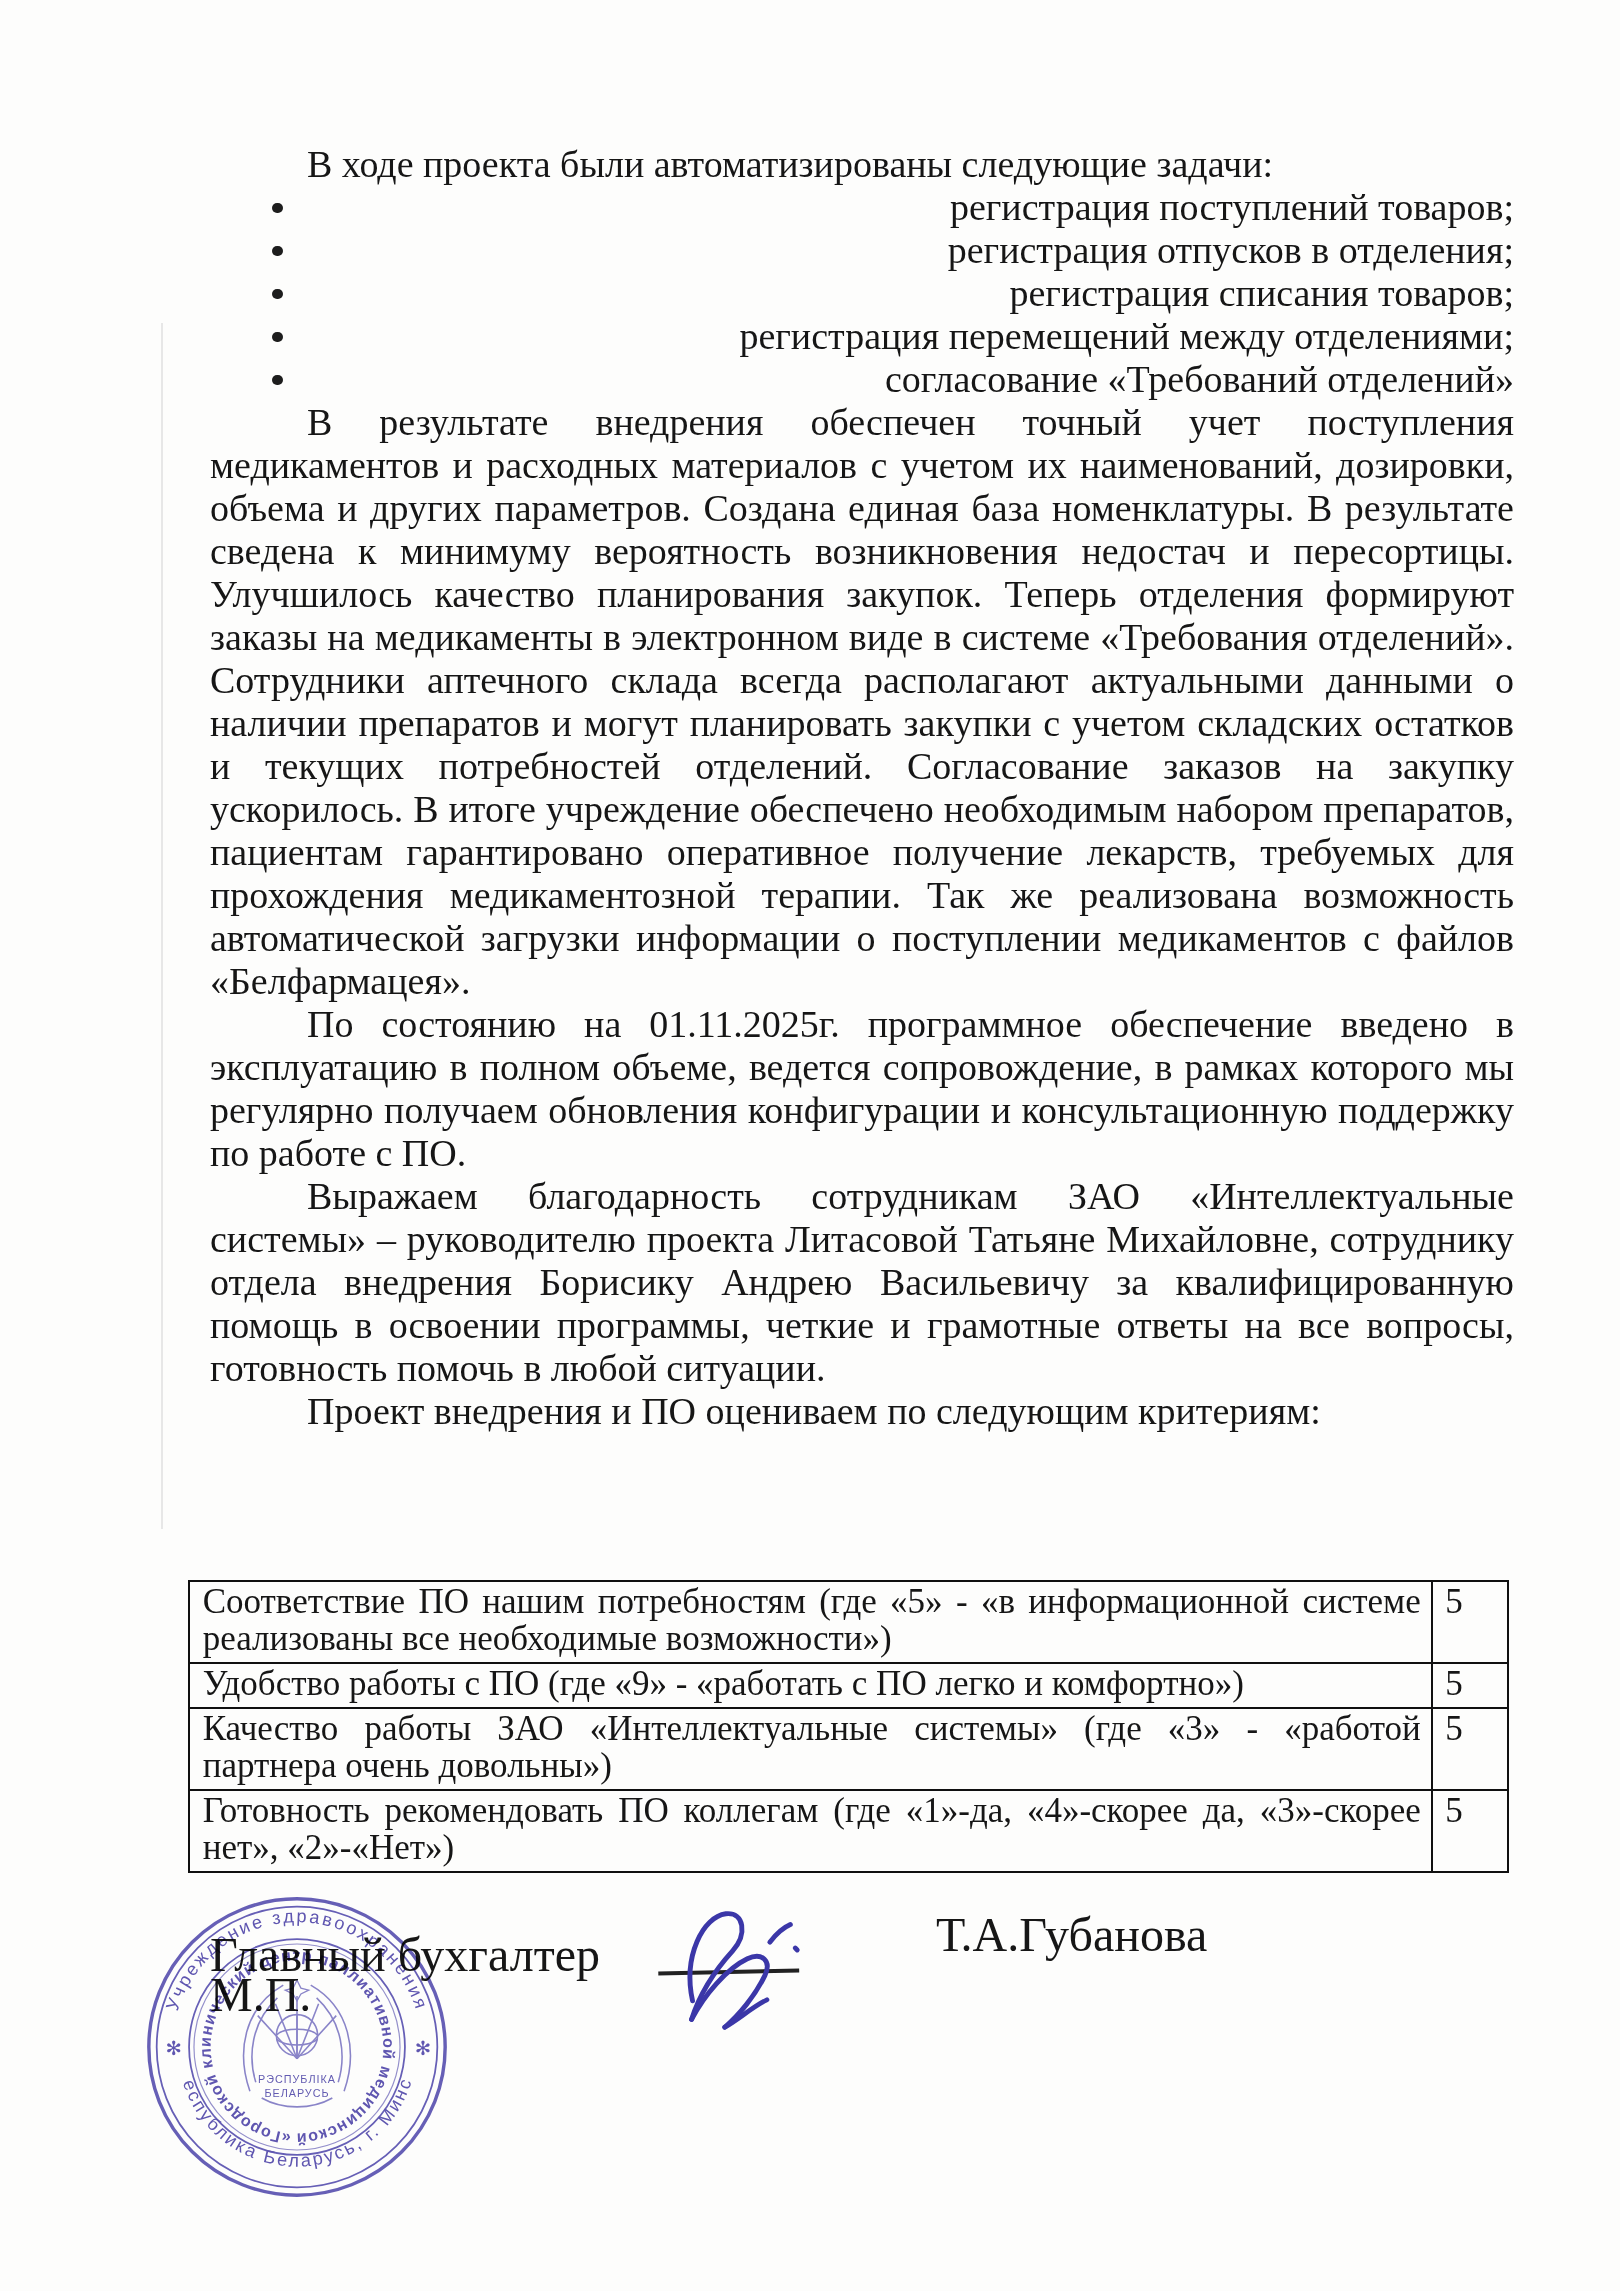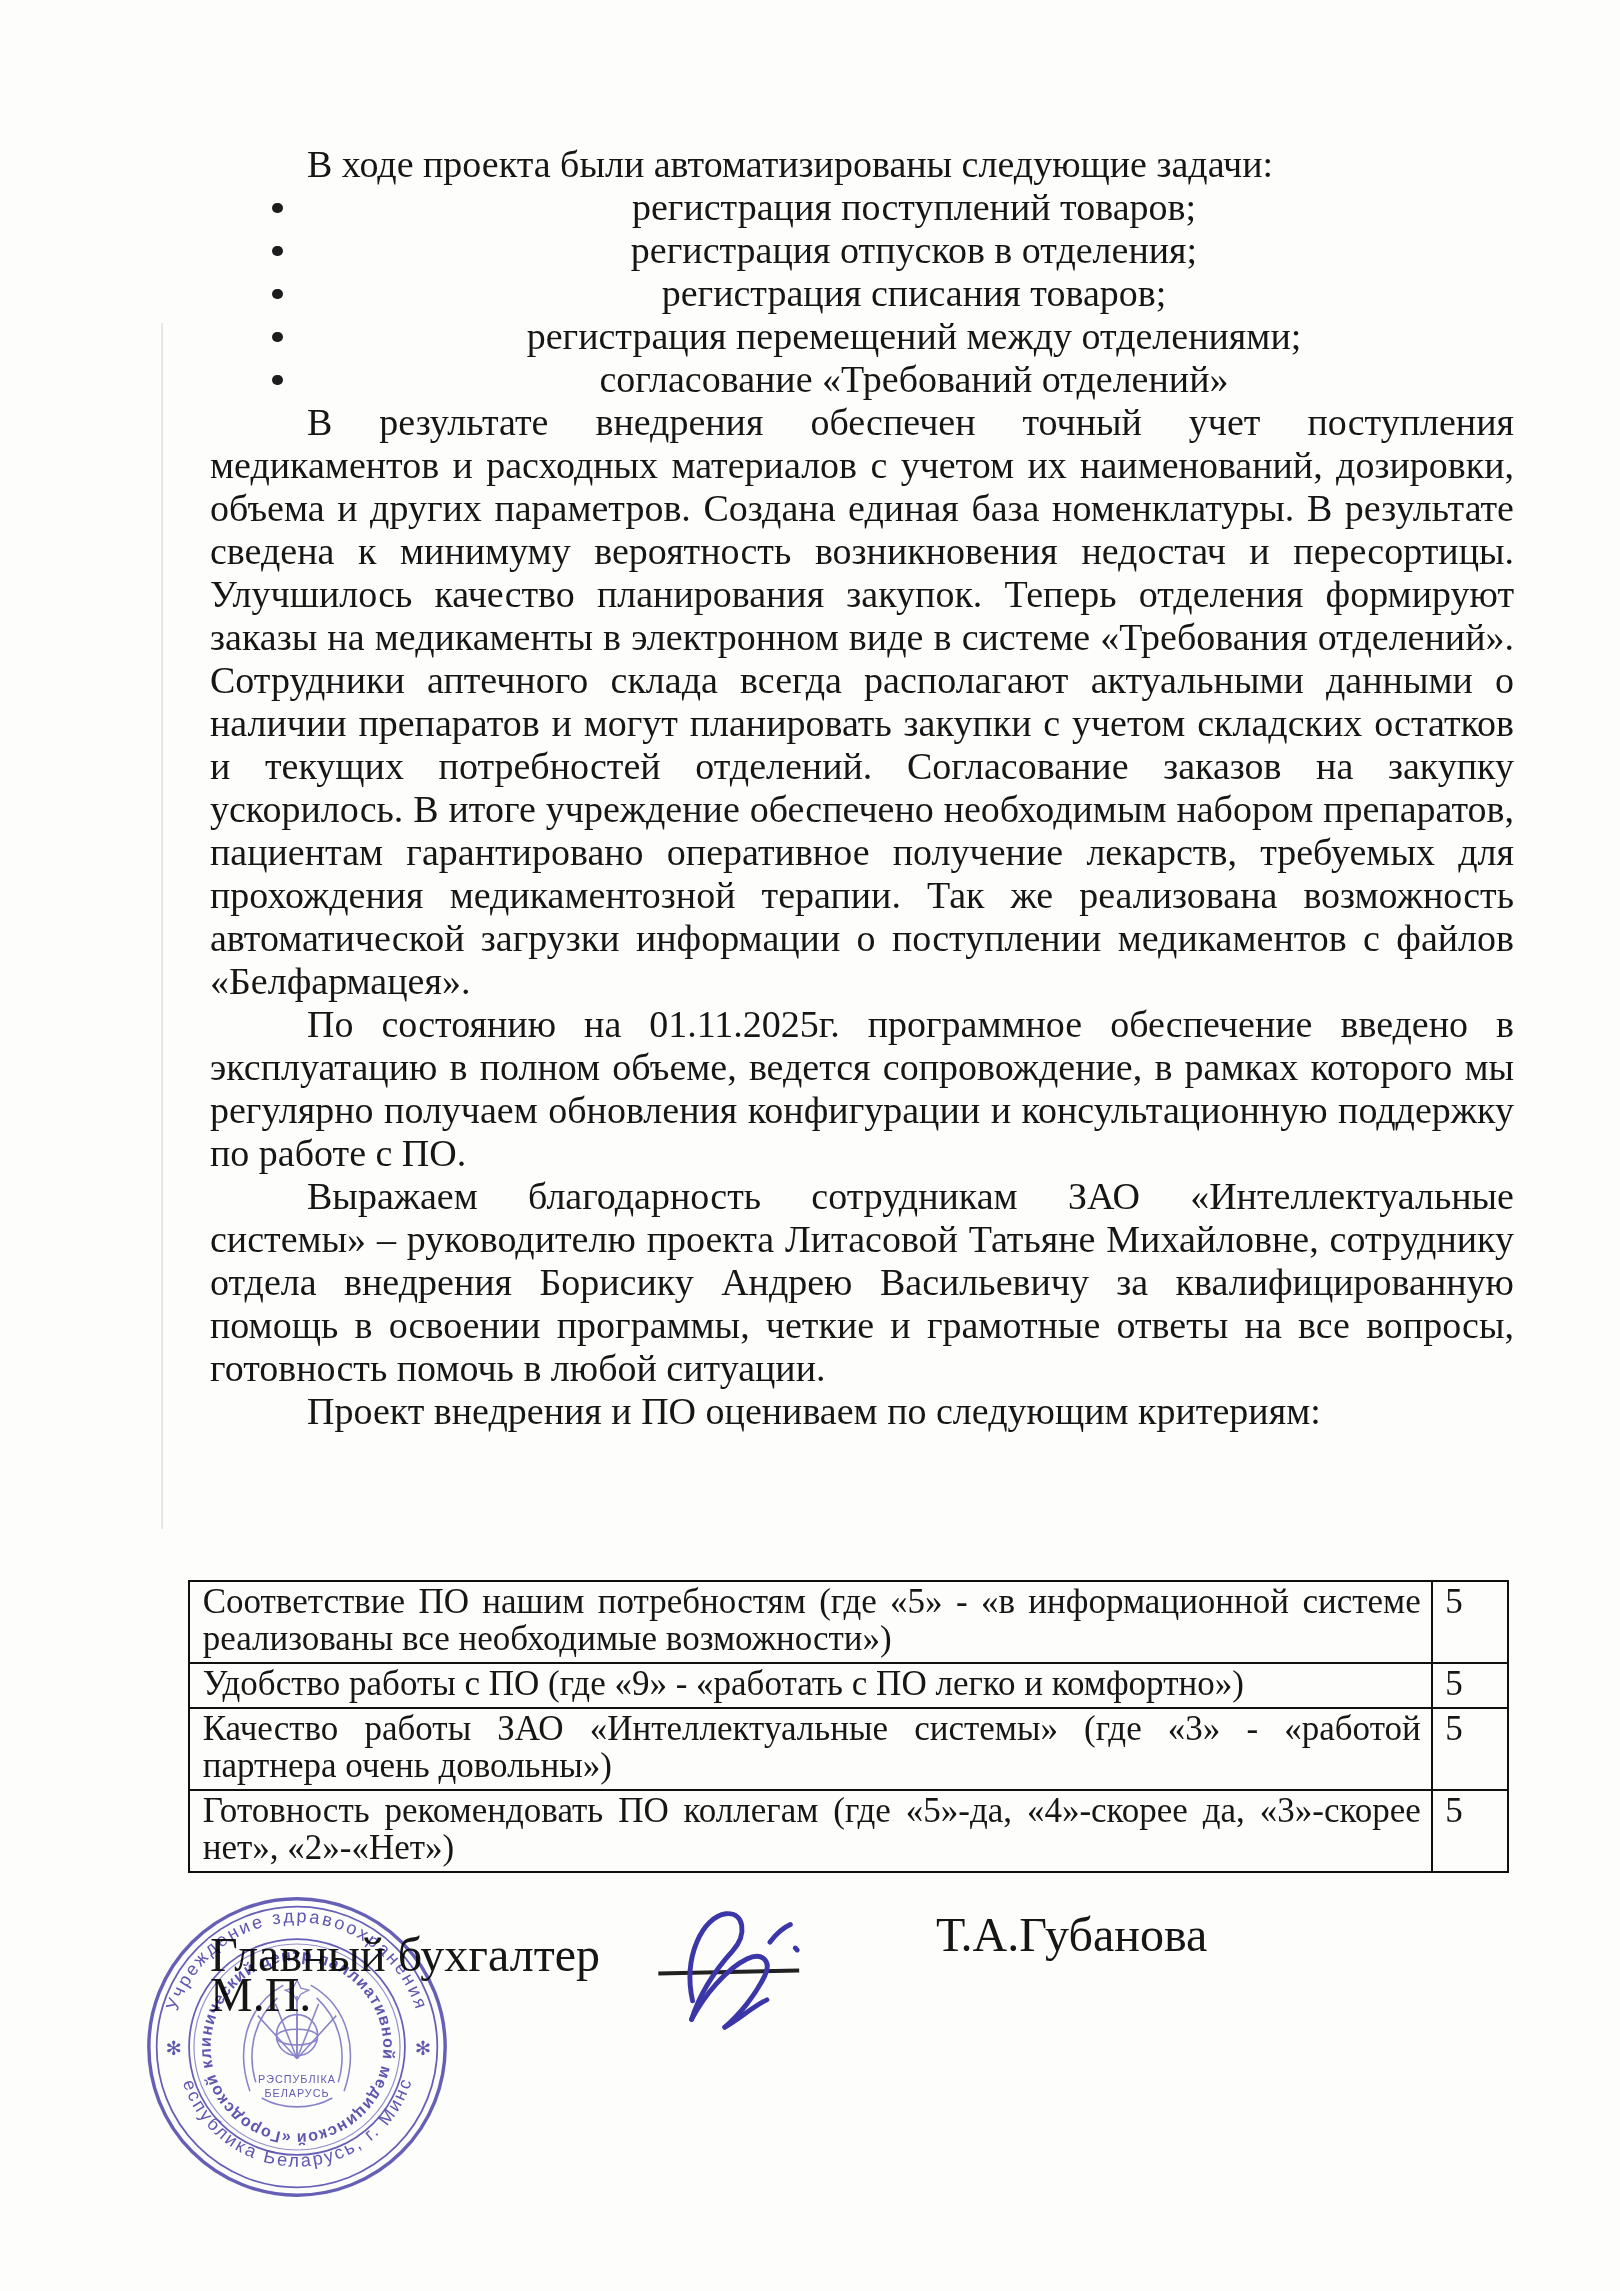--- a/index.html
+++ b/index.html
@@ -12,21 +12,21 @@
     color:#161616;
   }
   .scan-line{position:absolute;background:#e7e7e7;}
   .text-flow{
     position:absolute;left:210px;top:143px;width:1304px;
     font-size:38px;line-height:43px;
     text-align:justify;
   }
   .text-flow p{margin:0;}
   .text-flow p.indent{text-indent:97px;}
-  ul.tasks{list-style:none;margin:0;padding:0;text-align:center;}
+  ul.tasks{list-style:none;margin:0;padding:0;text-align:right;}
   ul.tasks li{position:relative;padding-left:104px;}
   ul.tasks li::before{
     content:"";position:absolute;left:62px;top:16.7px;
     width:10.8px;height:10.8px;border-radius:50%;background:#1d1d1d;
   }
   table.rating{
     position:absolute;left:176px;top:1580px;width:1321px;
     border-collapse:collapse;
     font-size:35px;line-height:37px;
     table-layout:fixed;
@@ -74,21 +74,21 @@
         </tr>
         <tr>
           <td>Удобство работы с ПО (где «9» - «работать с ПО легко и комфортно»)</td>
           <td class="score">5</td>
         </tr>
         <tr>
           <td>Качество работы ЗАО «Интеллектуальные системы» (где «3» - «работой партнера очень довольны»)</td>
           <td class="score">5</td>
         </tr>
         <tr>
-          <td>Готовность рекомендовать ПО коллегам (где «5»-да, «4»-скорее да, «3»-скорее нет», «2»-«Нет»)</td>
+          <td>Готовность рекомендовать ПО коллегам (где «1»-да, «4»-скорее да, «3»-скорее нет», «2»-«Нет»)</td>
           <td class="score">5</td>
         </tr>
       </tbody>
   </table>
 
   <div class="footer-text" style="left:210px;top:1933px;">Главный бухгалтер</div>
   <div class="footer-text" style="left:210px;top:1973px;">М.П.</div>
   <div class="footer-text" style="left:936px;top:1913px;">Т.А.Губанова</div>
 
   <svg class="sig" width="225" height="167" viewBox="0 0 230 170">

